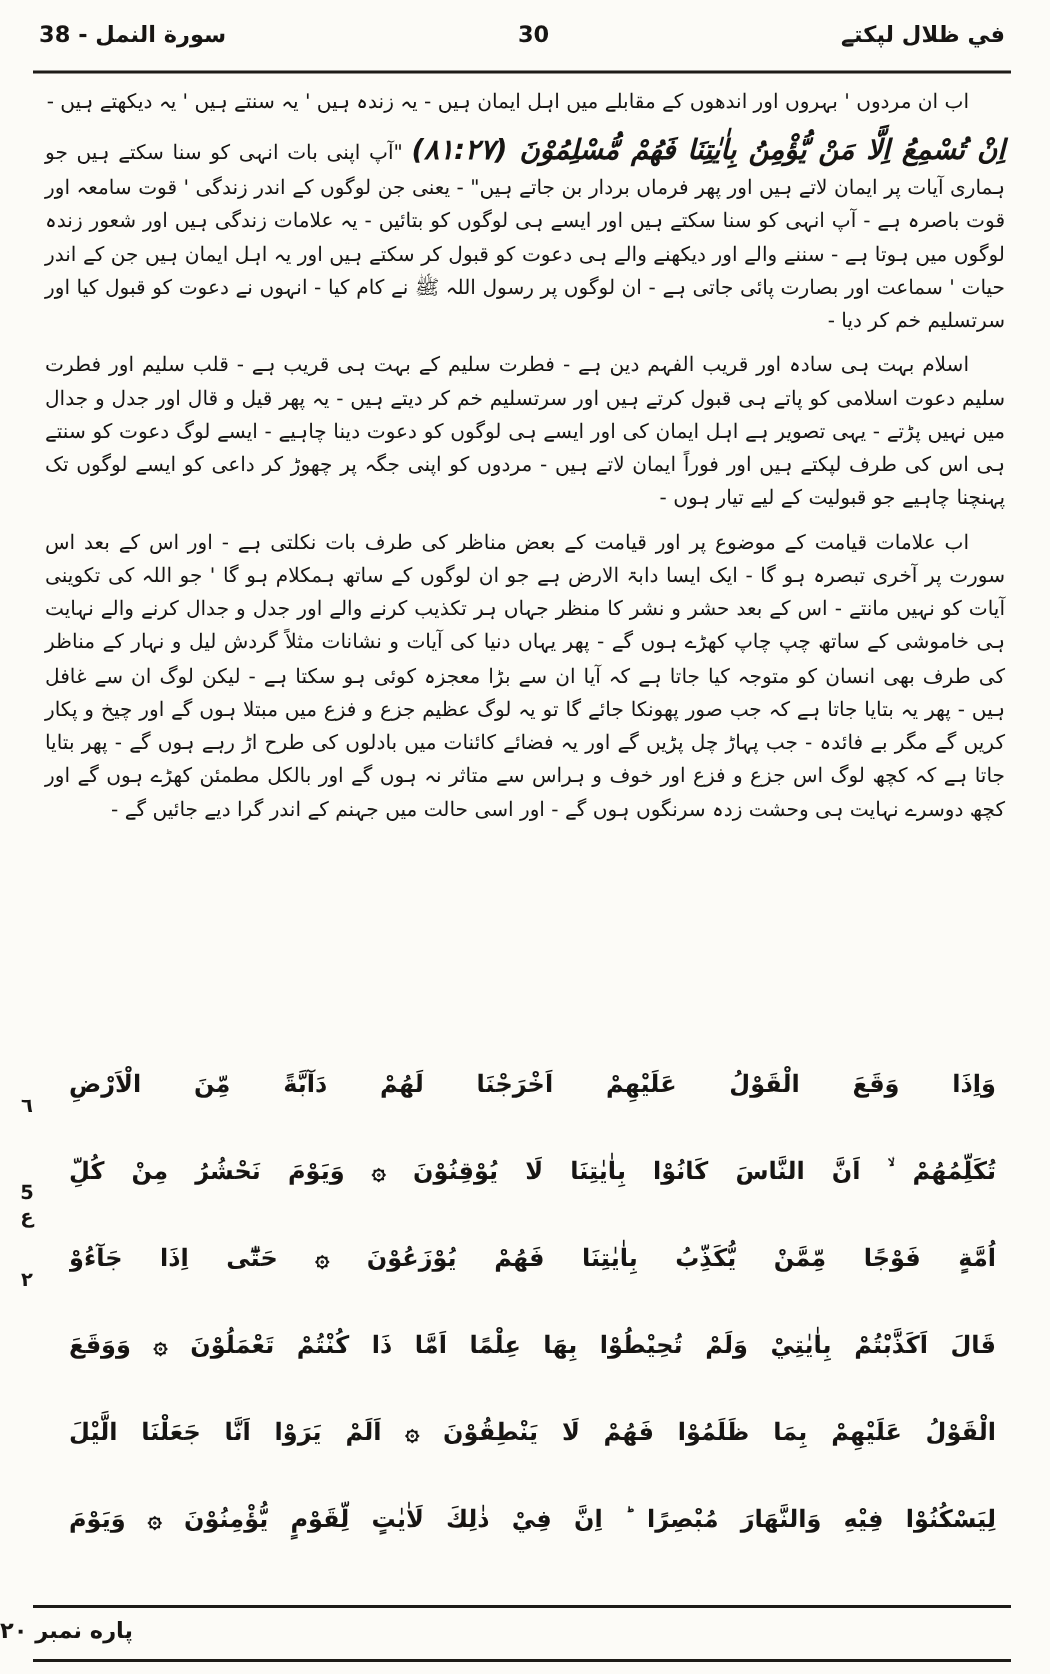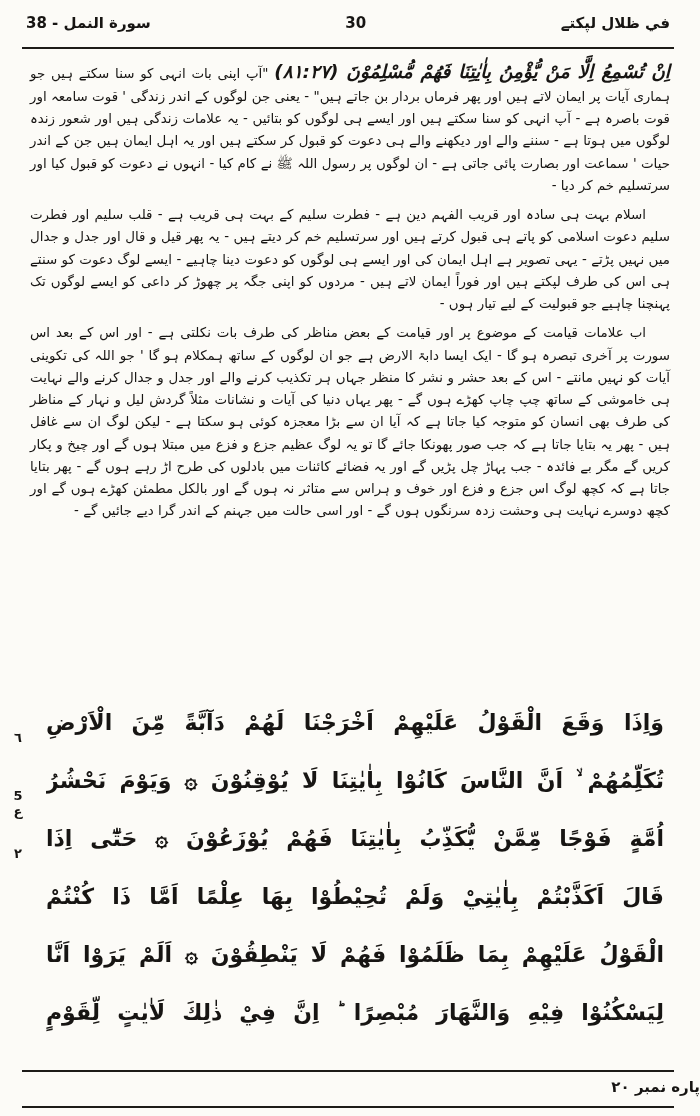--- a/index.html
+++ b/index.html
@@ -32,21 +32,21 @@
   }
   .para { margin-bottom:7px; }
   .indent { text-indent:24px; }
   .arabic-inline {
     font-size:18.5px; font-weight:bold; line-height:1.5;font-style:italic;
   }
   
   .quran {
     position:absolute; top:694px; right:36px; left:46px;
     direction:rtl; font-weight:bold;
-    font-size:22px;
+    font-size:16px;
   }
   .q-line {
     text-align:justify;
     text-align-last:justify;
     line-height:58px;
     height:58px;
     overflow:hidden;
     word-spacing:4px;
   }
   
@@ -59,41 +59,42 @@
   .mark-1 { top:730px; }
   .mark-2 { top:788px; }
   .mark-3 { top:846px; }
   
   .footer-rule-top {
     position:absolute; top:1070px; right:26px; left:22px;
     height:2px; background:#1d1b18;
   }
   .footer-text {
     position:absolute; top:1078px; left:0; width:100%;
-    text-align:right; direction:rtl;
+    text-align:left; direction:rtl;
     font-size:15px; font-weight:bold;
   }
   .footer-rule-bottom {
     position:absolute; top:1106px; right:26px; left:22px;
     height:2px; background:#1d1b18;
   }
 </style>
 </head>
 <body>
 
 <div class="page">
 
   <header class="header">
     <span>في ظلال لپکتے</span>
     <span>30</span>
     <span>سورة النمل - 38</span>
   </header>
   <div class="header-rule"></div>
 
   <main class="body">
+    <p class="para indent">اب ان مردوں ' بہروں اور اندھوں کے مقابلے میں اہل ایمان ہیں - یہ زندہ ہیں ' یہ سنتے ہیں ' یہ دیکھتے ہیں -</p>
     <p class="para">
       <span class="arabic-inline">اِنْ تُسْمِعُ اِلَّا مَنْ يُّؤْمِنُ بِاٰيٰتِنَا فَهُمْ مُّسْلِمُوْنَ (۸۱:۲۷)</span>
       <span>"آپ اپنی بات انہی کو سنا سکتے ہیں جو ہماری آیات پر ایمان لاتے ہیں اور پھر فرماں بردار بن جاتے ہیں" - یعنی جن لوگوں کے اندر زندگی ' قوت سامعہ اور قوت باصرہ ہے - آپ انہی کو سنا سکتے ہیں اور ایسے ہی لوگوں کو بتائیں - یہ علامات زندگی ہیں اور شعور زندہ لوگوں میں ہوتا ہے - سننے والے اور دیکھنے والے ہی دعوت کو قبول کر سکتے ہیں اور یہ اہل ایمان ہیں جن کے اندر حیات ' سماعت اور بصارت پائی جاتی ہے - ان لوگوں پر رسول اللہ ﷺ نے کام کیا - انہوں نے دعوت کو قبول کیا اور سرتسلیم خم کر دیا -</span>
     </p>
     <p class="para indent">اسلام بہت ہی سادہ اور قریب الفہم دین ہے - فطرت سلیم کے بہت ہی قریب ہے - قلب سلیم اور فطرت سلیم دعوت اسلامی کو پاتے ہی قبول کرتے ہیں اور سرتسلیم خم کر دیتے ہیں - یہ پھر قیل و قال اور جدل و جدال میں نہیں پڑتے - یہی تصویر ہے اہل ایمان کی اور ایسے ہی لوگوں کو دعوت دینا چاہیے - ایسے لوگ دعوت کو سنتے ہی اس کی طرف لپکتے ہیں اور فوراً ایمان لاتے ہیں - مردوں کو اپنی جگہ پر چھوڑ کر داعی کو ایسے لوگوں تک پہنچنا چاہیے جو قبولیت کے لیے تیار ہوں -</p>
     <p class="para indent">اب علامات قیامت کے موضوع پر اور قیامت کے بعض مناظر کی طرف بات نکلتی ہے - اور اس کے بعد اس سورت پر آخری تبصرہ ہو گا - ایک ایسا دابۃ الارض ہے جو ان لوگوں کے ساتھ ہمکلام ہو گا ' جو اللہ کی تکوینی آیات کو نہیں مانتے - اس کے بعد حشر و نشر کا منظر جہاں ہر تکذیب کرنے والے اور جدل و جدال کرنے والے نہایت ہی خاموشی کے ساتھ چپ چاپ کھڑے ہوں گے - پھر یہاں دنیا کی آیات و نشانات مثلاً گردش لیل و نہار کے مناظر کی طرف بھی انسان کو متوجہ کیا جاتا ہے کہ آیا ان سے بڑا معجزہ کوئی ہو سکتا ہے - لیکن لوگ ان سے غافل ہیں - پھر یہ بتایا جاتا ہے کہ جب صور پھونکا جائے گا تو یہ لوگ عظیم جزع و فزع میں مبتلا ہوں گے اور چیخ و پکار کریں گے مگر بے فائدہ - جب پہاڑ چل پڑیں گے اور یہ فضائے کائنات میں بادلوں کی طرح اڑ رہے ہوں گے - پھر بتایا جاتا ہے کہ کچھ لوگ اس جزع و فزع اور خوف و ہراس سے متاثر نہ ہوں گے اور بالکل مطمئن کھڑے ہوں گے اور کچھ دوسرے نہایت ہی وحشت زدہ سرنگوں ہوں گے - اور اسی حالت میں جہنم کے اندر گرا دیے جائیں گے -</p>
   </main>
 
   <section class="quran">
     <div class="q-line">وَاِذَا وَقَعَ الْقَوْلُ عَلَيْهِمْ اَخْرَجْنَا لَهُمْ دَآبَّةً مِّنَ الْاَرْضِ</div>

